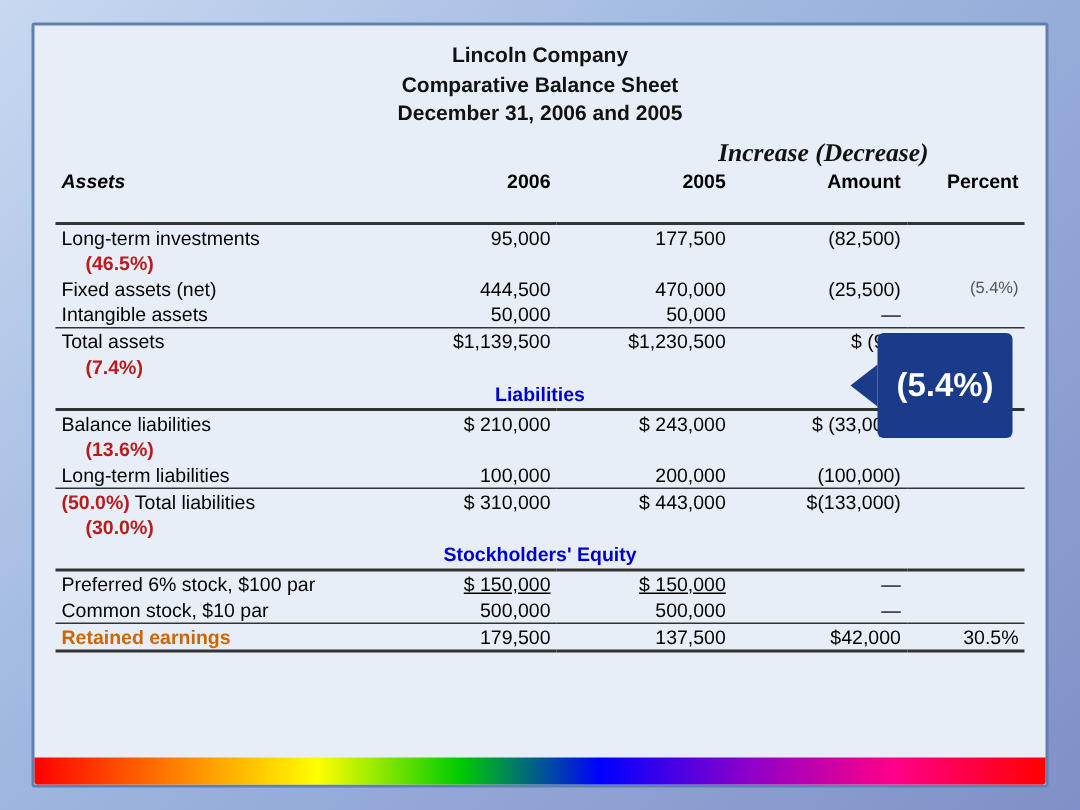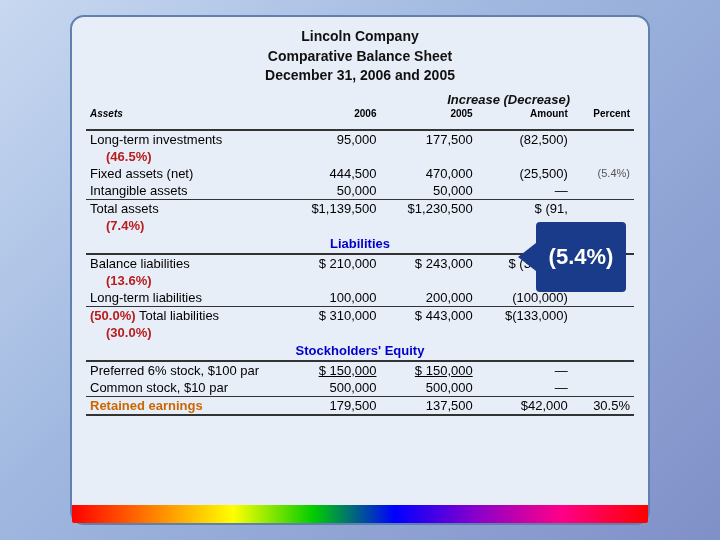--- a/index.html
+++ b/index.html
@@ -10,44 +10,45 @@
       font-family: Arial, sans-serif;
       font-size: 13px;
       background: linear-gradient(135deg, #c8d8f0 0%, #a0b8e0 40%, #8090c8 100%);
       display: flex;
       align-items: center;
       justify-content: center;
     }
     .card {
       background: #e8eef8;
       border: 2px solid #6080b0;
-      width: 580px;
+      width: 678px;
       min-height: 510px;
       padding: 10px 14px 8px 14px;
       position: relative;
-      border-radius: 14px;
+      border-radius: 2px;
     }
     .title-block {
       text-align: center;
       margin-bottom: 6px;
     }
     .title-block div {
       font-size: 14px;
       font-weight: bold;
       color: #111;
       line-height: 1.4;
     }
     .header-row {
       display: flex;
       justify-content: flex-end;
       font-weight: bold;
-      font-size: 13px;
+      font-size: 17px;
       color: #111;
       padding-right: 4px;
       margin-bottom: 0;
+      font-family: Liberation Serif, serif;
     }
     .inc-dec-label {
       margin-right: 60px;
       font-style: italic;
     }
     table {
       width: 100%;
       border-collapse: collapse;
       font-size: 13px;
     }
@@ -56,23 +57,23 @@
       vertical-align: middle;
       white-space: nowrap;
     }
     .col-label { width: 220px; }
     .col-2006 { width: 120px; text-align: right; }
     .col-2005 { width: 120px; text-align: right; }
     .col-amount { width: 120px; text-align: right; }
     .col-percent { width: 80px; text-align: right; }
     .col-headers td {
       font-weight: bold;
-      font-size: 10px;
+      font-size: 13px;
       border-bottom: 2px solid #333;
-      padding-bottom: 10px;
+      padding-bottom: 20px;
     }
     .indent { padding-left: 20px !important; }
     .red-text { color: #b91c1c; font-weight: bold; }
     .blue-section { color: #0000cc; font-weight: bold; text-align: center; margin-top: 48px; }
     .orange-label { color: #cc6600; font-weight: bold; }
 
     
     .popup-badge {
       position: absolute;
       right: 22px;

